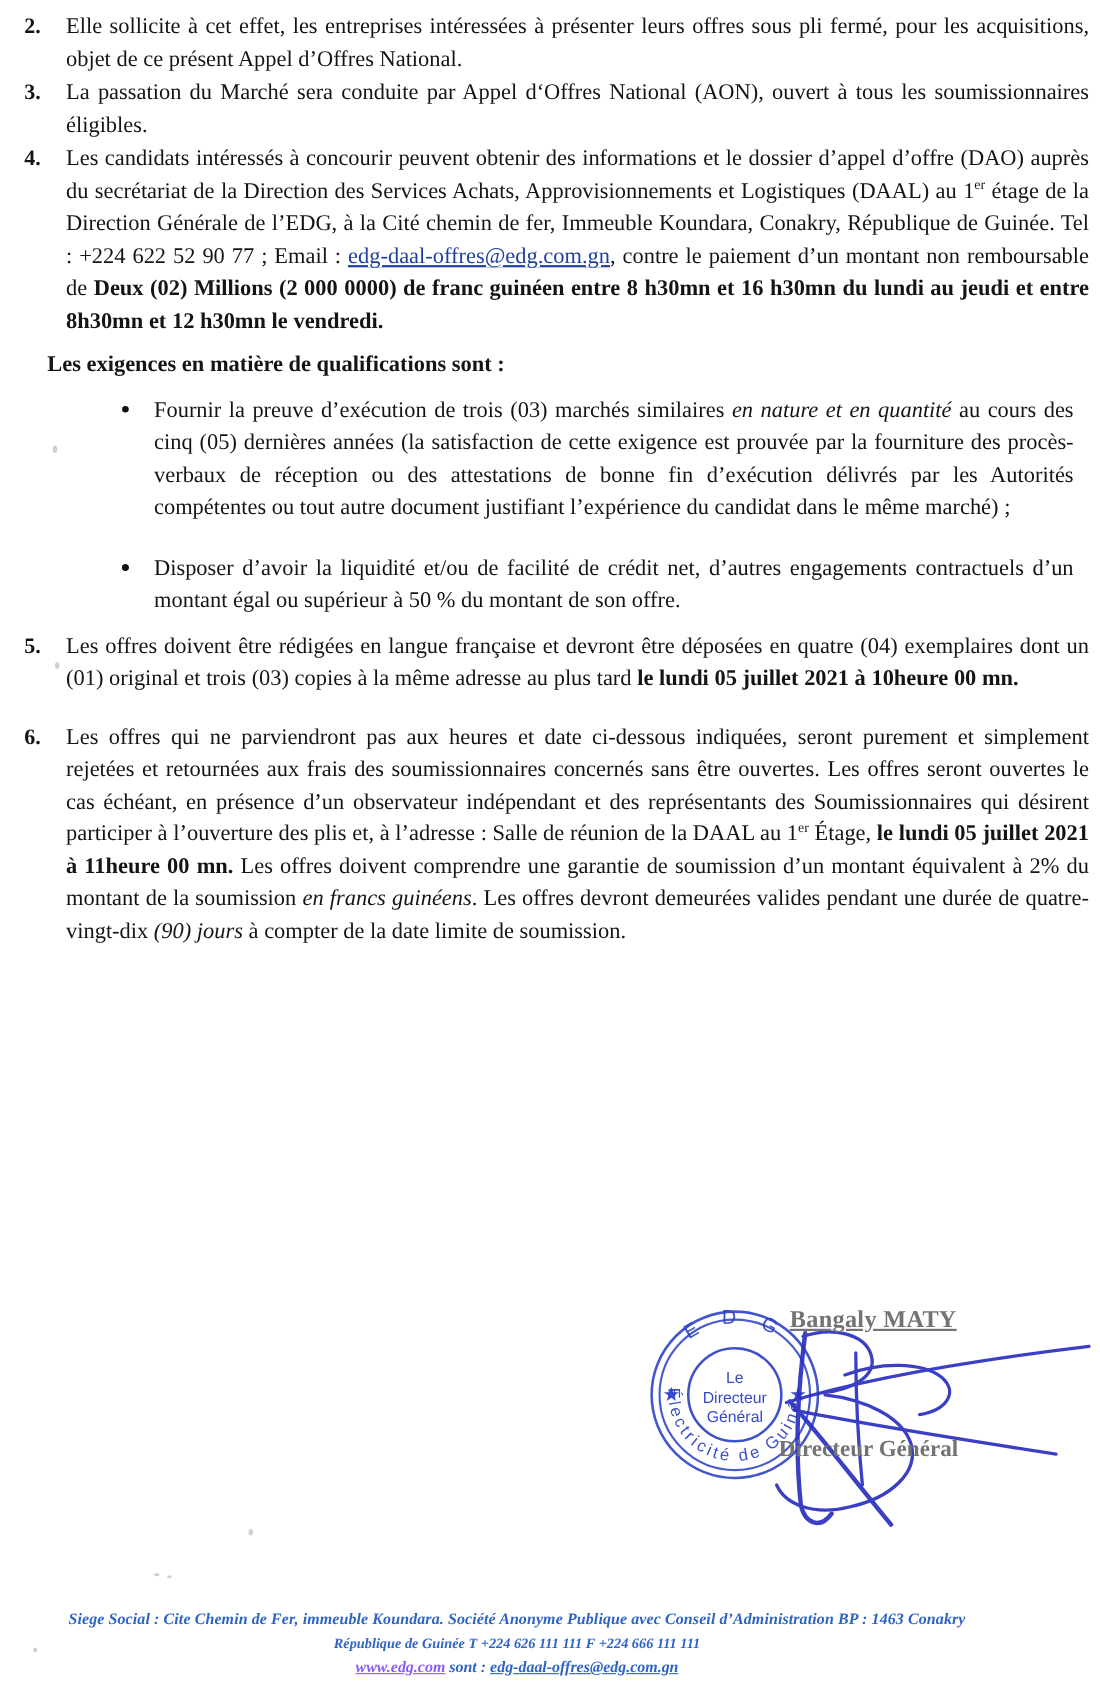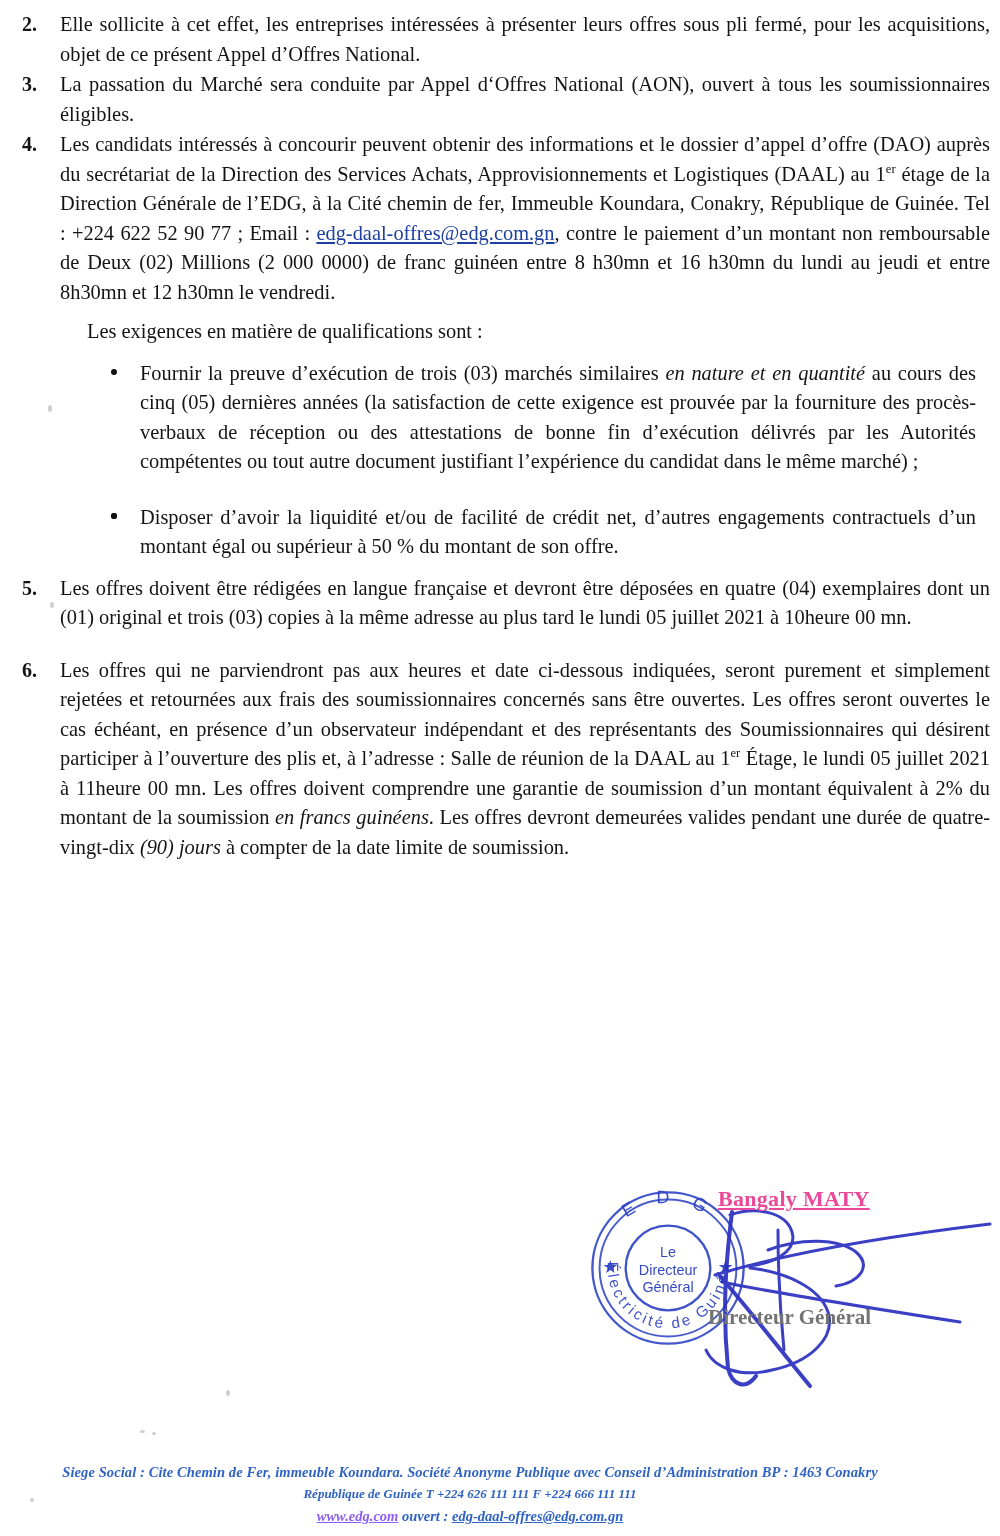--- a/index.html
+++ b/index.html
@@ -43,23 +43,24 @@
     position: absolute;
     left: 22px;
     top: 0;
     font-weight: bold;
     font-size: 20px;
   }
   .num-item .body-text { display: block; }
 
   .lead-in {
     margin: 10px 12px 4px 0;
-    padding-left: 87px;
+    padding-left: 43px;
     font-size: 20.4px;
     line-height: 29.5px;
+    font-weight: bold;
   }
 
   .bullet-list {
     margin: 12px;
     padding: 0;
     list-style: none;
   }
   .bullet-item {
     position: relative;
     padding-left: 128px;
@@ -73,21 +74,21 @@
   .bullet-item .dot {
     position: absolute;
     left: 99px;
     top: 10px;
     width: 6px;
     height: 6px;
     border-radius: 50%;
     background: #111;
   }
 
-  b, .b { font-weight: normal; }
+  b, .b { font-weight: bold; }
   i, .i { font-style: italic; }
   sup { font-size: 0.62em; vertical-align: super; line-height: 0; margin-top: 32px; }
 
   .maillink {
     color: #1d3f9e;
     text-decoration: underline;
   }
   .gap-md { height: 22px; }
 
   
@@ -104,21 +105,21 @@
     top: 18px;
     width: 180px;
     height: 180px;
   }
   .sig-name {
     position: absolute;
     left: 158px;
     top: 26px;
     font-size: 22px;
     font-weight: bold;
-    color: #ec4899;
+    color: #737373;
     text-decoration: underline;
     letter-spacing: 0.3px;
     white-space: nowrap;
   }
   .sig-title {
     position: absolute;
     left: 148px;
     top: 145px;
     font-size: 21px;
     font-weight: bold;
@@ -254,17 +255,17 @@
     </svg>
 
     <div class="sig-name">Bangaly MATY</div>
     <div class="sig-title">Directeur Général</div>
   </div>
 
   <div class="footer">
     <div class="f1">Siege Social : Cite Chemin de Fer, immeuble Koundara. Société Anonyme Publique avec Conseil d’Administration BP : 1463 Conakry</div>
     <div class="f2">République de Guinée T +224 626 111 111 F +224 666 111 111</div>
     <div class="f3">
-      <a class="u" href="#" style="color:#8b5cf6;">www.edg.com</a><span> ouvert : </span><a class="u" href="#" style="color:#2f63c4;">edg-daal-offres@edg.com.gn</a>
+      <a class="u" href="#" style="color:#8b5cf6;">www.edg.com</a><span> sont : </span><a class="u" href="#" style="color:#2f63c4;">edg-daal-offres@edg.com.gn</a>
     </div>
   </div>
 
 </div>
 
 </body></html>

